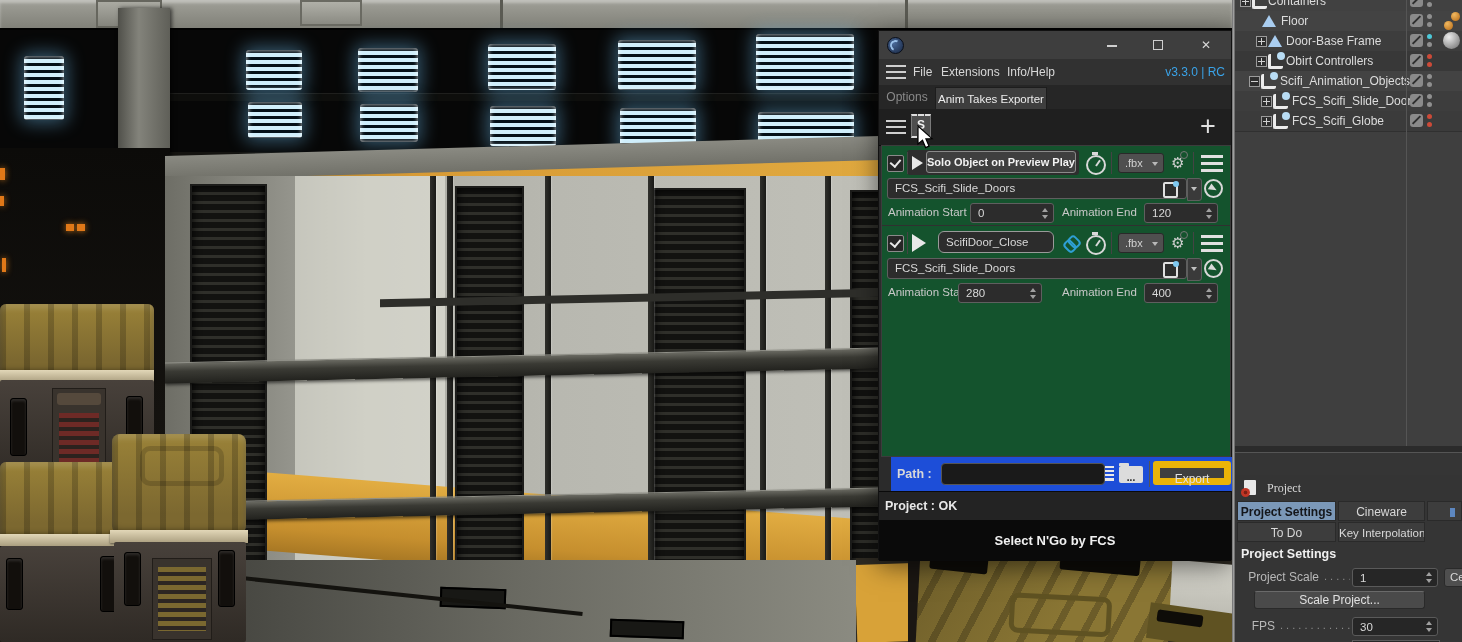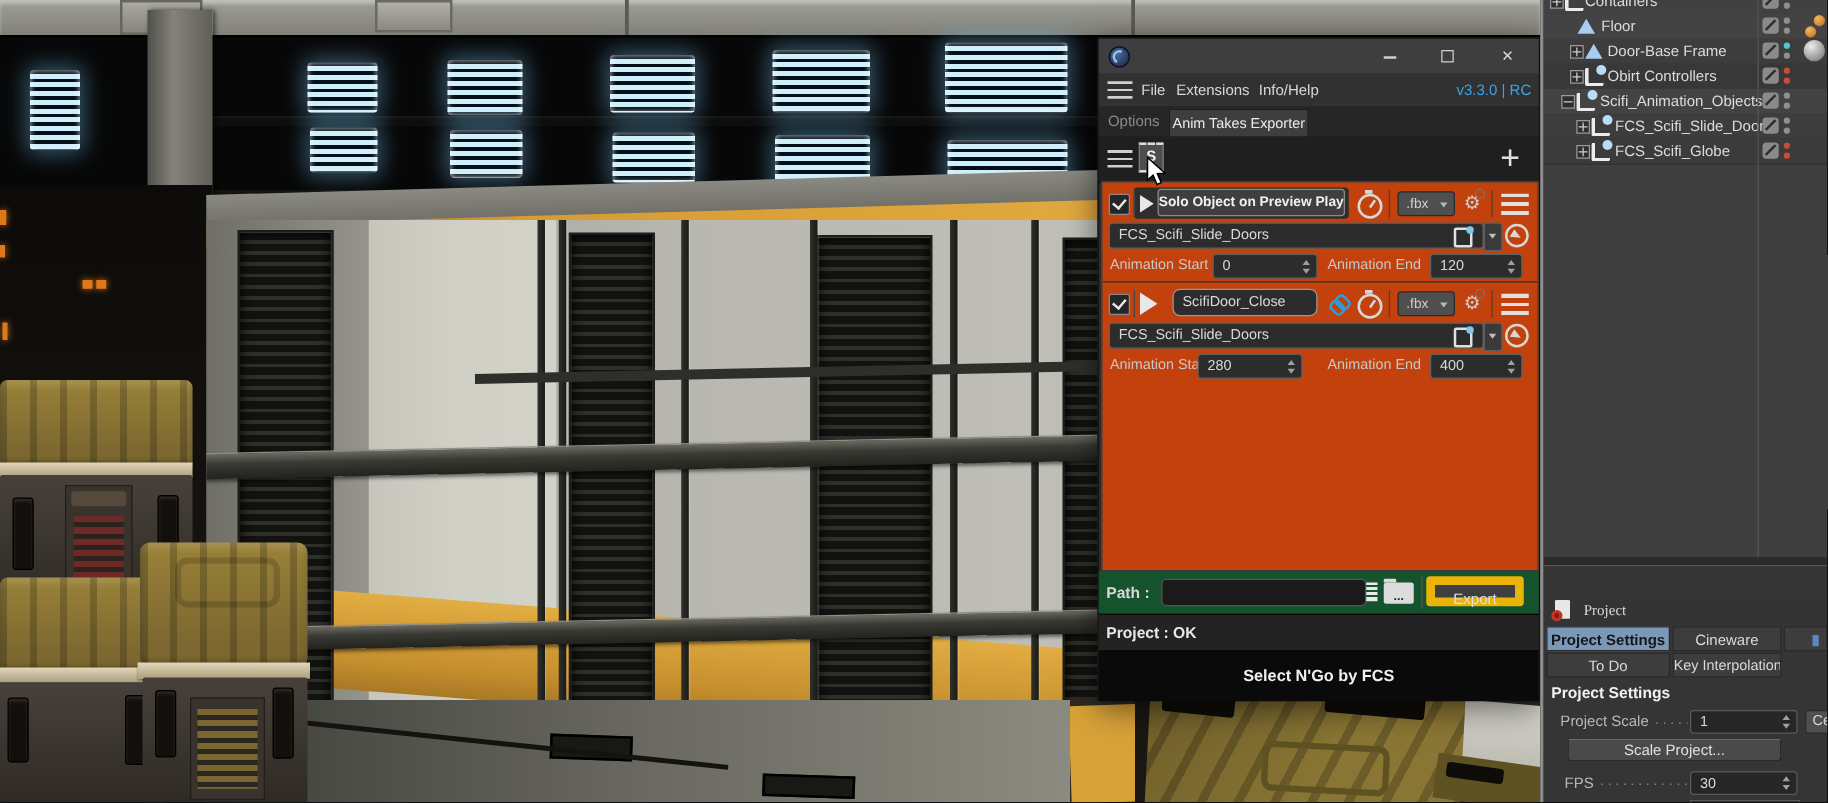--- a/index.html
+++ b/index.html
@@ -225,21 +225,21 @@
       <span class="abs" style="left:4px;top:0;width:48px;text-align:center;line-height:24px;font-size:12px;color:#8a8a8a;">Options</span>
       <span class="abs" style="left:56px;top:2px;width:112px;text-align:center;line-height:22px;font-size:11.5px;color:#ececec;background:#3e3e3e;border:1px solid #1d1d1d;border-bottom:none;box-sizing:border-box;">Anim Takes Exporter</span>
     </div>
 
     <div class="abs" style="left:0;top:78px;width:100%;height:36px;background:#1f1f1f;border-bottom:1px solid #0c0c0c;">
       <span class="bars" style="left:7px;top:11px;"></span>
       <span class="abs" style="left:32px;top:5px;width:20px;height:24px;background:#4e4e4e;border:1px solid #7a7a7a;border-top:2px dashed #ddd;border-bottom:2px dashed #ddd;box-sizing:border-box;text-align:center;line-height:19px;font-size:12px;font-weight:bold;color:#f0f0f0;">S</span>
       <span class="abs" style="right:10px;top:0;width:26px;height:36px;text-align:center;line-height:34px;font-size:27px;font-weight:300;color:#e0e0e0;">+</span>
     </div>
 
-    <div class="abs" style="left:2px;top:114px;width:350px;height:312px;background:#c2410c;border:1px solid #3c3c3c;box-sizing:border-box;text-decoration:underline;">
+    <div class="abs" style="left:2px;top:114px;width:350px;height:312px;background:#14532d;border:1px solid #3c3c3c;box-sizing:border-box;text-decoration:underline;">
 
       <div class="abs" style="left:0;top:2px;width:348px;height:76px;">
         <div class="abs" style="left:25px;top:2px;width:172px;height:25px;background:#2e2e2e;border-radius:3px;"></div>
         <span class="chk" style="left:5px;top:7px;"></span>
         <i class="vsep" style="left:25px;top:4px;height:22px;"></i>
         <span class="play" style="left:30px;top:8px;"></span>
         <span class="abs" style="left:44px;top:3px;width:150px;height:22px;background:#3f3f3f;border:1px solid #8a8a8a;border-radius:3px;box-sizing:border-box;text-align:center;line-height:20px;font-size:11px;font-weight:bold;color:#f2f2f2;white-space:nowrap;overflow:hidden;">Solo Object on Preview Play</span>
         <span class="stopwatch" style="left:204px;top:7px;"></span>
         <i class="vsep" style="left:229px;top:4px;height:22px;"></i>
         <span class="ddown" style="left:236px;top:5px;width:46px;height:20px;">.fbx</span>
@@ -291,21 +291,21 @@
               <i class="dn"></i>
             </span></span>
         <span class="abs panel-text" style="left:180px;top:54px;width:78px;font-size:11.5px;color:#c8c8c8;line-height:20px;">Animation End</span>
         <span class="field" style="left:262px;top:55px;width:74px;height:20px;"><span>400</span><span class="spin">
               <i class="up"></i>
               <i class="dn"></i>
             </span></span>
       </div>
     </div>
 
-    <div class="abs" style="left:0;top:426px;width:100%;height:34px;background:#14532d;">
+    <div class="abs" style="left:12px;top:426px;width:100%;height:34px;background:#1d4ed8;">
       <span class="abs" style="left:6px;top:0;line-height:34px;font-size:12.5px;font-weight:bold;color:#d8d8d8;">Path :</span>
       <input class="abs" style="left: 50px; top: 6px; width: 150px; height: 20px; background: rgb(26, 26, 26); border: 1px solid rgb(85, 85, 85); border-radius: 4px; color: rgb(221, 221, 221); font-size: 11px; padding: 0px 6px; box-sizing: content-box; outline: none;" value="">
       <span class="minilines" style="left:214px;top:9px;"></span>
       <span class="folderbtn" style="left:228px;top:9px;"></span>
       <i class="vsep" style="left:258px;top:4px;height:26px;background:#555;"></i>
       <span class="btn" style="left:262px;top:4px;width:78px;height:24px;line-height:22px;">Export Takes</span>
     </div>
 
     <div class="abs" style="left:0;top:460px;width:100%;height:29px;background:#232323;border-top:1px solid #0a0a0a;">
       <span style="position:absolute;left:6px;line-height:29px;font-size:12.5px;font-weight:bold;color:#e8e8e8;">Project : OK</span>

